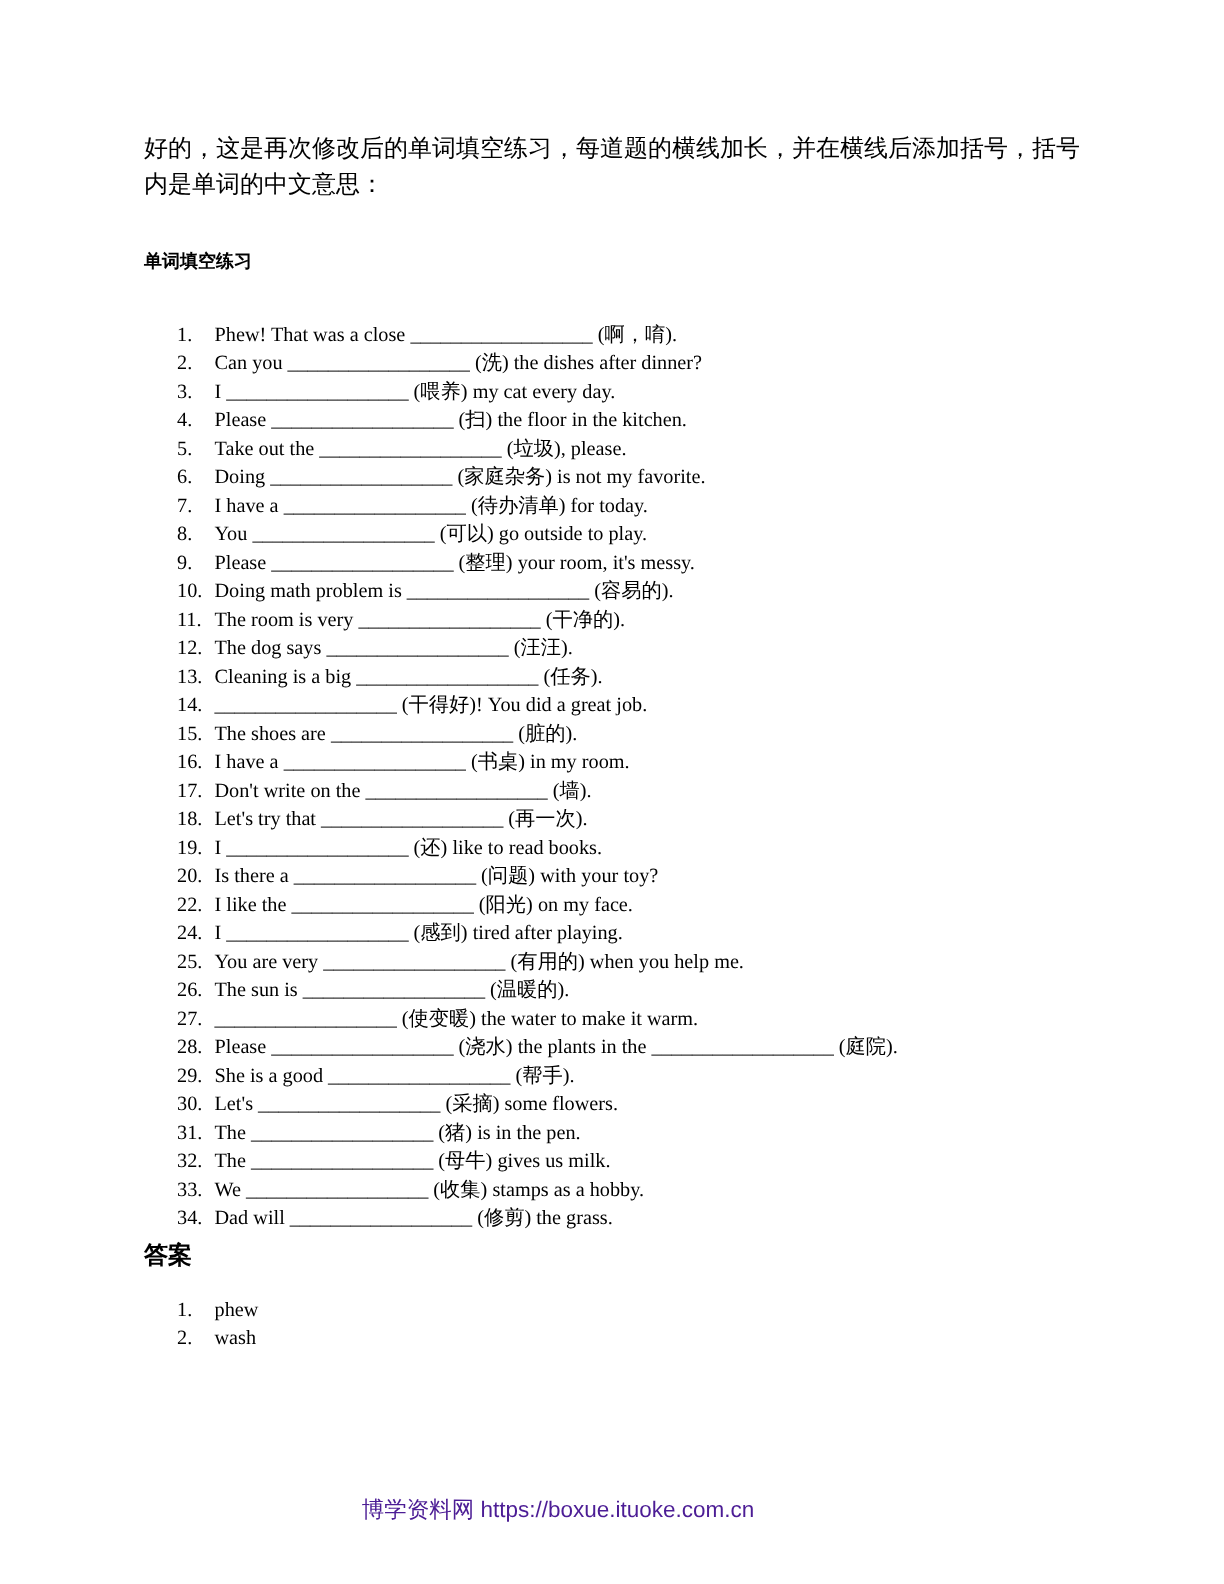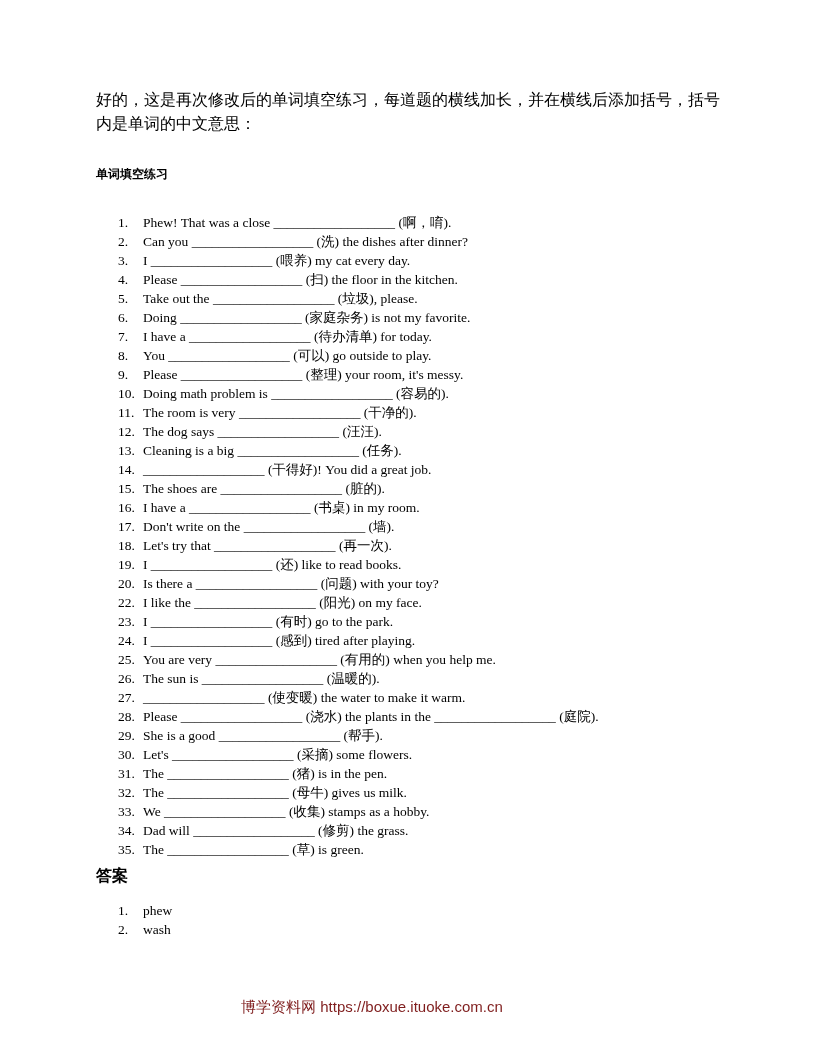--- a/index.html
+++ b/index.html
@@ -53,21 +53,21 @@
   }
   .footer {
     position: absolute;
     left: 0;
     right: 0;
     top: 998px;
     text-align: center;
     font-family: "Liberation Sans", "DejaVu Sans", sans-serif;
     font-size: 15px;
     line-height: 18px;
-    color: #7f1d1d;
+    color: #4c1d95;
   }
 </style>
 </head>
 <body>
 
 <div class="page">
   <div class="content">
 
     <div class="intro">
       <div>好的，这是再次修改后的单词填空练习，每道题的横线加长，并在横线后添加括号，括号</div>
@@ -155,24 +155,20 @@
         </div>
         <div class="row">
           <span class="num">20.</span>
           <span class="txt">Is there a __________________ (问题) with your toy?</span>
         </div>
         <div class="row">
           <span class="num">22.</span>
           <span class="txt">I like the __________________ (阳光) on my face.</span>
         </div>
         <div class="row">
-          <span class="num">23.</span>
-          <span class="txt">I __________________ (有时) go to the park.</span>
-        </div>
-        <div class="row">
           <span class="num">24.</span>
           <span class="txt">I __________________ (感到) tired after playing.</span>
         </div>
         <div class="row">
           <span class="num">25.</span>
           <span class="txt">You are very __________________ (有用的) when you help me.</span>
         </div>
         <div class="row">
           <span class="num">26.</span>
           <span class="txt">The sun is __________________ (温暖的).</span>
@@ -202,24 +198,20 @@
           <span class="txt">The __________________ (母牛) gives us milk.</span>
         </div>
         <div class="row">
           <span class="num">33.</span>
           <span class="txt">We __________________ (收集) stamps as a hobby.</span>
         </div>
         <div class="row">
           <span class="num">34.</span>
           <span class="txt">Dad will __________________ (修剪) the grass.</span>
         </div>
-        <div class="row">
-          <span class="num">35.</span>
-          <span class="txt">The __________________ (草) is green.</span>
-        </div>
       </div>
 
     <div class="answers-heading">答案</div>
 
     <div class="answer-list">
         <div class="row">
           <span class="num">1.</span>
           <span class="txt">phew</span>
         </div>
         <div class="row">

